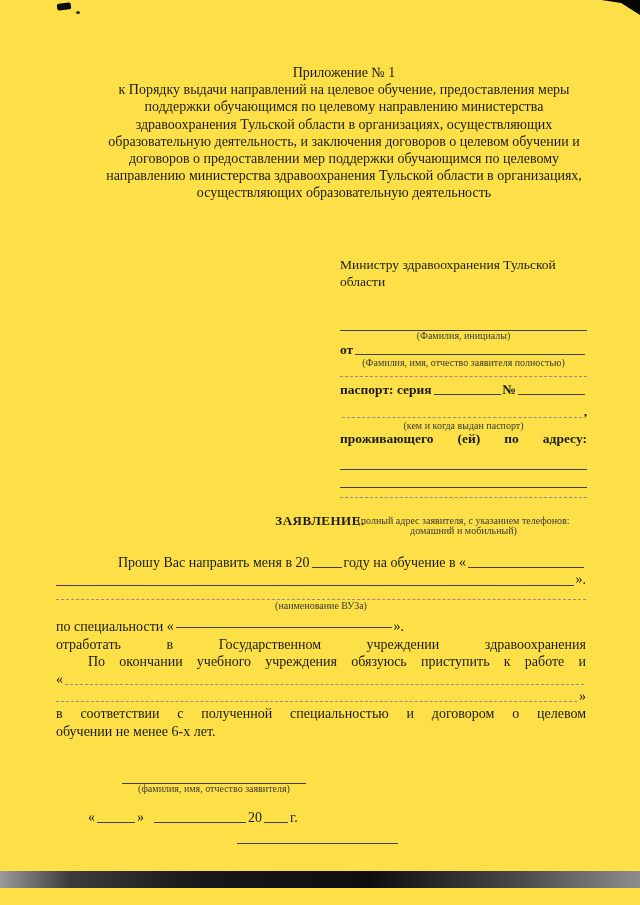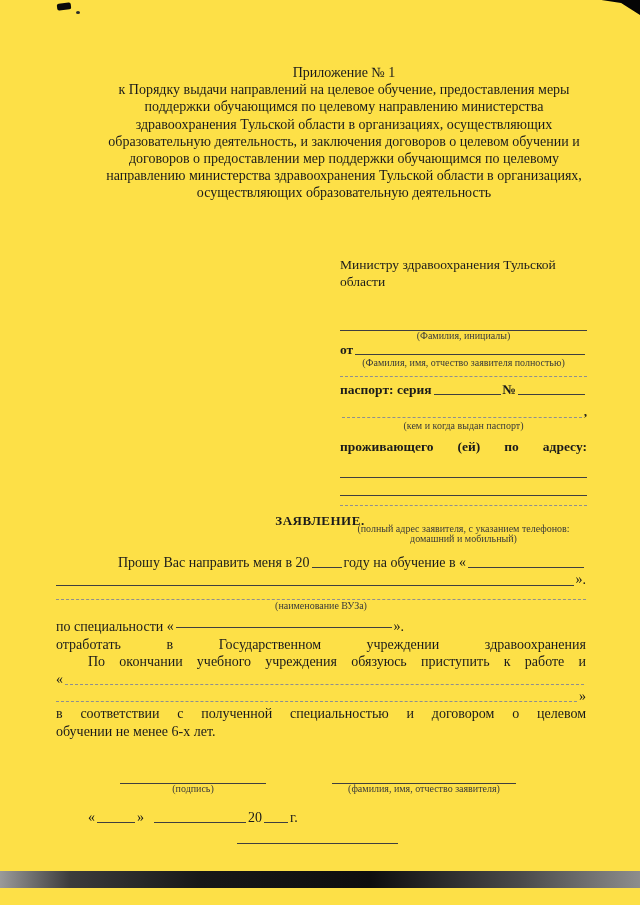--- a/index.html
+++ b/index.html
@@ -20,21 +20,21 @@
   
   .addr { position:absolute; top:257px; left:340px; width:247px; font-size:13.5px; line-height:16.5px; }
   .addr .to { font-weight:normal; text-align:left; margin-bottom:26px; }
   .cap { font-size:10px; color:#3a3a3a; text-align:center; line-height:10.5px; }
   .blank { height:15px; border-bottom:1px solid #3f3f3f; }
   .blank.dashed { border-bottom:1px dashed #8f8f8f; }
   .row { display:flex; align-items:flex-end; }
   .fill { flex:1; border-bottom:1px solid #3f3f3f; margin:0 2px 3px 2px; height:4px; }
   .fill.dashed { border-bottom:1px dashed #8f8f8f; }
   .b { font-weight:bold; }
-  .addr-label { font-weight:bold; text-align:justify; text-align-last:justify; margin-top:8px; }
+  .addr-label { font-weight:bold; text-align:justify; text-align-last:justify; margin-top:0; }
   
   .doc-title { position:absolute; top:513px; left:0; width:640px; text-align:center; font-weight:bold; font-size:13px; letter-spacing:0.5px; }
   
   .bodytext { position:absolute; top:554px; left:56px; width:530px; font-size:14px; line-height:17.4px; }
   .jline { text-align:justify; text-align-last:justify; white-space:nowrap; overflow:hidden; }
   .ind64 { padding-left:62px;align-items:flex-end; }
   .ind32 { text-indent:32px; }
   .p2row { width:348px; }
   .vuzcap { margin-top:1px; }
   
@@ -132,24 +132,20 @@
     <div class="row">
       <span class="fill dashed" style="margin-left:0;"></span>
       <span>»</span>
     </div>
 
     <div class="jline">в соответствии с полученной специальностью и договором о целевом</div>
     <div>обучении не менее 6-х лет.</div>
   </div>
 
   <div class="sig">
-    <div class="sigcol1">
-      <div class="sigline"></div>
-      <div class="cap">(подпись)</div>
-    </div>
     <div class="sigcol2">
       <div class="sigline"></div>
       <div class="cap">(фамилия, имя, отчество заявителя)</div>
     </div>
   </div>
 
   <div class="date row">
     <span>«</span>
     <span class="fill w38"></span>
     <span>»</span>

